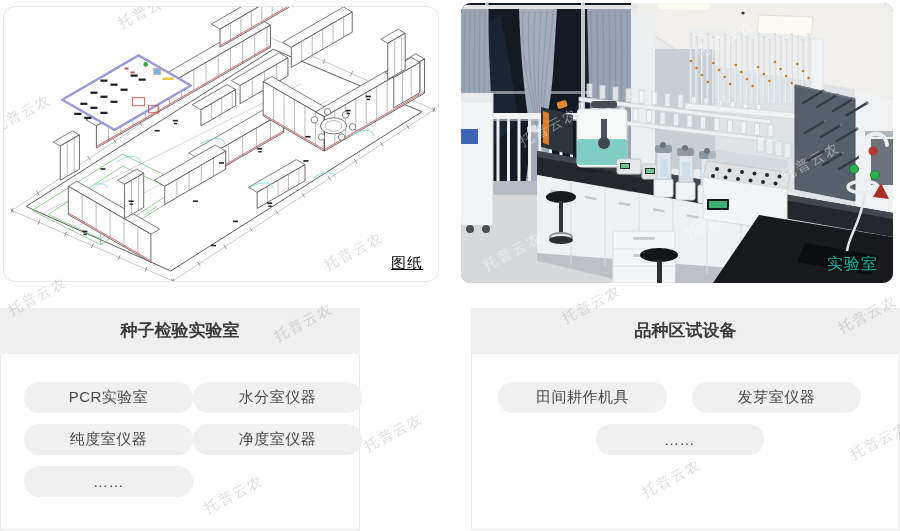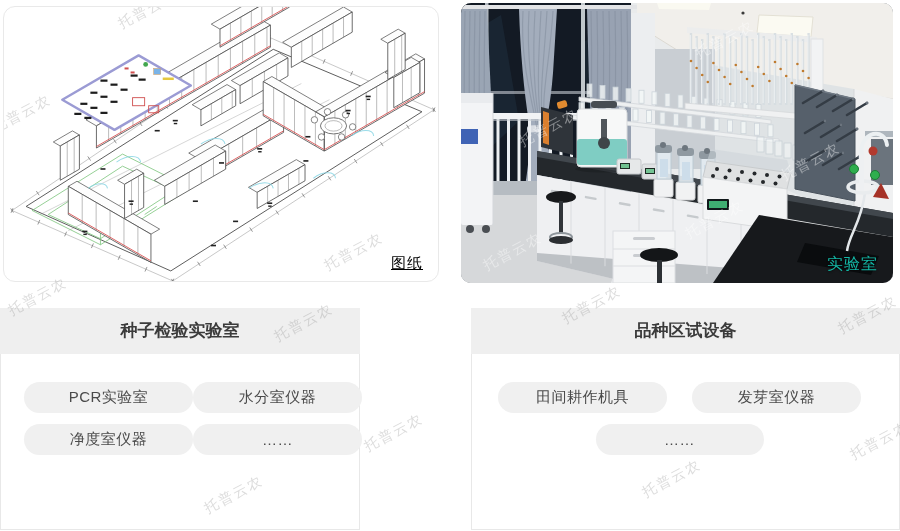--- a/index.html
+++ b/index.html
@@ -660,20 +660,21 @@
     <span class="wm wm-w" style="left:318px;top:150px">托普云农</span>
     <span class="wm wm-w" style="left:20px;top:240px">托普云农</span>
     <span class="img-label label-light">实验室</span>
   </div>
 
   <section class="panel" id="panel-left">
     <header class="panel-header">种子检验实验室</header>
     <div class="panel-body">
       <button class="pill">PCR实验室</button>
       <button class="pill">水分室仪器</button>
+      <button class="pill">纯度室仪器</button>
       <button class="pill">净度室仪器</button>
       <button class="pill">……</button>
     </div>
   </section>
 
   <section class="panel" id="panel-right">
     <header class="panel-header">品种区试设备</header>
     <div class="panel-body">
       <button class="pill">田间耕作机具</button>
       <button class="pill">发芽室仪器</button>

